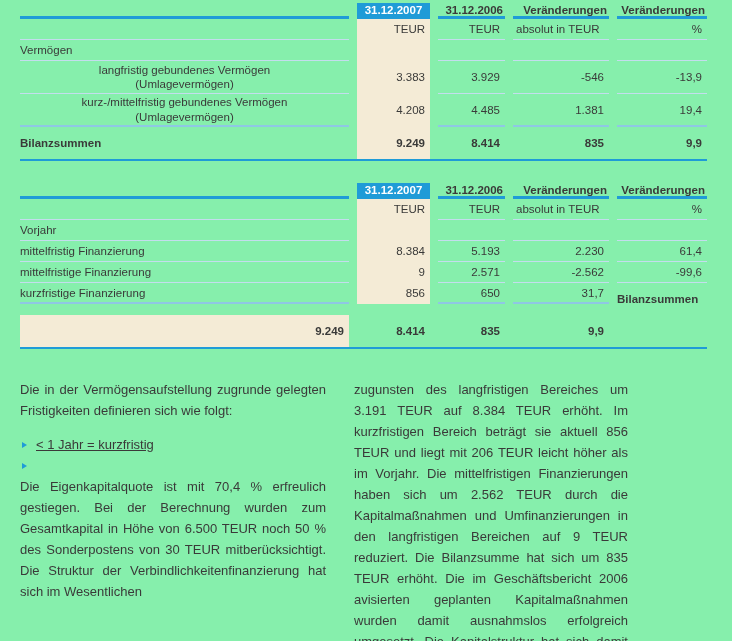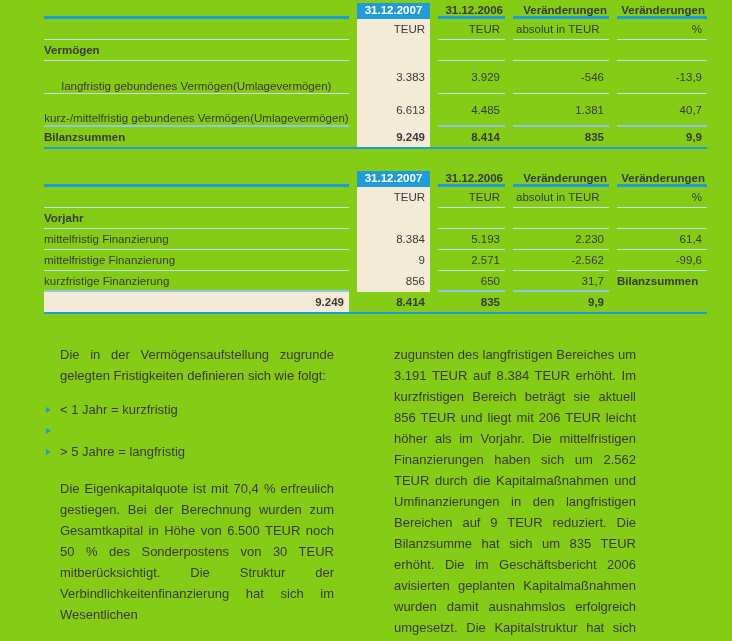--- a/index.html
+++ b/index.html
@@ -5,61 +5,61 @@
   :root{
     --blue:#1f9bd7;
     --sep:#c3dded;
     --preline:#8fc7e4;
     --beige:#f4ebd6;
     --txt:#3a3a39;
   }
   *{box-sizing:border-box;}
   html,body{margin:0;padding:0;background:#fff;}
   .page{
-    width:732px;height:641px;overflow:hidden;background:#84cc16;
-    padding:3px 25px 0 44px;
+    width:732px;height:641px;overflow:hidden;background:#86efac;
+    padding:3px 25px 0 20px;
     font-family:"Liberation Sans","DejaVu Sans",sans-serif;
     color:var(--txt);
   }
   
   .fintable{
     display:grid;
     grid-template-columns:1fr 73px 67px 96px 90px;
     column-gap:8px;
     font-size:11.5px;
     border-bottom:2px solid var(--blue);
   }
   .fintable.second{margin-top:22px;}
   .cell{display:flex;align-items:center;min-width:0;}
   .num{justify-content:flex-end;padding-right:5px;}
   .leftpad{padding-left:3px;}
-  .bold{font-weight:bold;}
+  .bold{font-weight:normal;}
   
   .h{height:16px;border-bottom:3px solid var(--blue);font-weight:bold;}
   .h.num{padding-right:2px;}
   .hdr2007{background:var(--blue);color:#fff;justify-content:center;padding-right:0;}
   
   .u,.s,.r1{height:21px;border-bottom:1px solid var(--sep);}
   
   .r2{height:33px;border-bottom:1px solid var(--sep);}
-  .r2.lblcol{flex-direction:row;align-items:flex-end;justify-content:center;line-height:14.5px;}
+  .r2.lblcol{flex-direction:column;align-items:center;justify-content:center;line-height:14.5px;}
   
   .pre{border-bottom:2px solid var(--preline);}
   
-  .t{height:20px;font-weight:bold;border-bottom:none;}
+  .t{height:32px;font-weight:bold;border-bottom:none;}
   
   .beige{background:var(--beige);}
   .u.beige,.s.beige,.r1.beige,.r2.beige{border-bottom-color:var(--beige);}
   .t.beige{border-bottom:none;}
   
   .bodytext{display:flex;margin-top:30px;font-size:13px;line-height:21px;}
-  .bodytext p{margin:0 16px 13px;text-align:justify;hyphens:auto;}
+  .bodytext p{margin:0 0 13px;text-align:justify;hyphens:auto;}
   .col-left{width:306px;margin-right:28px;}
   .col-right{width:274px;}
-  ul.deflist{list-style:none;margin:0 0 16px;padding:0;}
+  ul.deflist{list-style:none;margin:0 0 0;padding:0;text-decoration:underline;}
   ul.deflist li{display:flex;align-items:center;height:21px;}
   .tri{
     width:0;height:0;flex:none;
     border-left:5px solid var(--blue);
     border-top:3.5px solid transparent;
     border-bottom:3.5px solid transparent;
     margin:0 9px 0 2px;
   }
 </style>
 </head>
@@ -93,24 +93,24 @@
     </div>
     <div class="cell r2 num beige">3.383</div>
     <div class="cell r2 num">3.929</div>
     <div class="cell r2 num">-546</div>
     <div class="cell r2 num">-13,9</div>
 
     <div class="cell r2 lblcol pre">
       <span>kurz-/mittelfristig gebundenes Vermögen</span>
       <span>(Umlagevermögen)</span>
     </div>
-    <div class="cell r2 num beige pre">6.613</div>
+    <div class="cell r2 num beige pre">4.208</div>
     <div class="cell r2 num pre">4.485</div>
     <div class="cell r2 num pre">1.381</div>
-    <div class="cell r2 num pre">40,7</div>
+    <div class="cell r2 num pre">19,4</div>
 
     <div class="cell t">Bilanzsummen</div>
     <div class="cell t num beige">9.249</div>
     <div class="cell t num">8.414</div>
     <div class="cell t num">835</div>
     <div class="cell t num">9,9</div>
   </div>
 
   <div class="fintable second">
 
@@ -160,24 +160,20 @@
     <div class="col-left">
       <p>Die in der Vermögensaufstellung zugrunde gelegten Fristigkeiten definieren sich wie folgt:</p>
       <ul class="deflist">
         <li>
           <span class="tri"></span>
           <span>&lt; 1 Jahr = kurzfristig</span>
         </li>
         <li>
           <span class="tri"></span>
         </li>
-        <li>
-          <span class="tri"></span>
-          <span>&gt; 5 Jahre = langfristig</span>
-        </li>
       </ul>
       <p>Die Eigenkapitalquote ist mit 70,4 % erfreulich gestiegen. Bei der Berechnung wurden zum Gesamtkapital in Höhe von 6.500 TEUR noch 50 % des Sonderpostens von 30 TEUR mitberücksichtigt. Die Struktur der Verbindlichkeitenfinanzierung hat sich im Wesentlichen</p>
     </div>
     <div class="col-right">
       <p>zugunsten des langfristigen Bereiches um 3.191 TEUR auf 8.384 TEUR erhöht. Im kurzfristigen Bereich beträgt sie aktuell 856 TEUR und liegt mit 206 TEUR leicht höher als im Vorjahr. Die mittelfristigen Finanzierungen haben sich um 2.562 TEUR durch die Kapitalmaßnahmen und Umfinanzierungen in den langfristigen Bereichen auf 9 TEUR reduziert. Die Bilanzsumme hat sich um 835 TEUR erhöht. Die im Geschäftsbericht 2006 avisierten geplanten Kapitalmaßnahmen wurden damit ausnahmslos erfolgreich umgesetzt. Die Kapitalstruktur hat sich damit deutlich verbessert.</p>
     </div>
   </div>
 
 </div>
 

